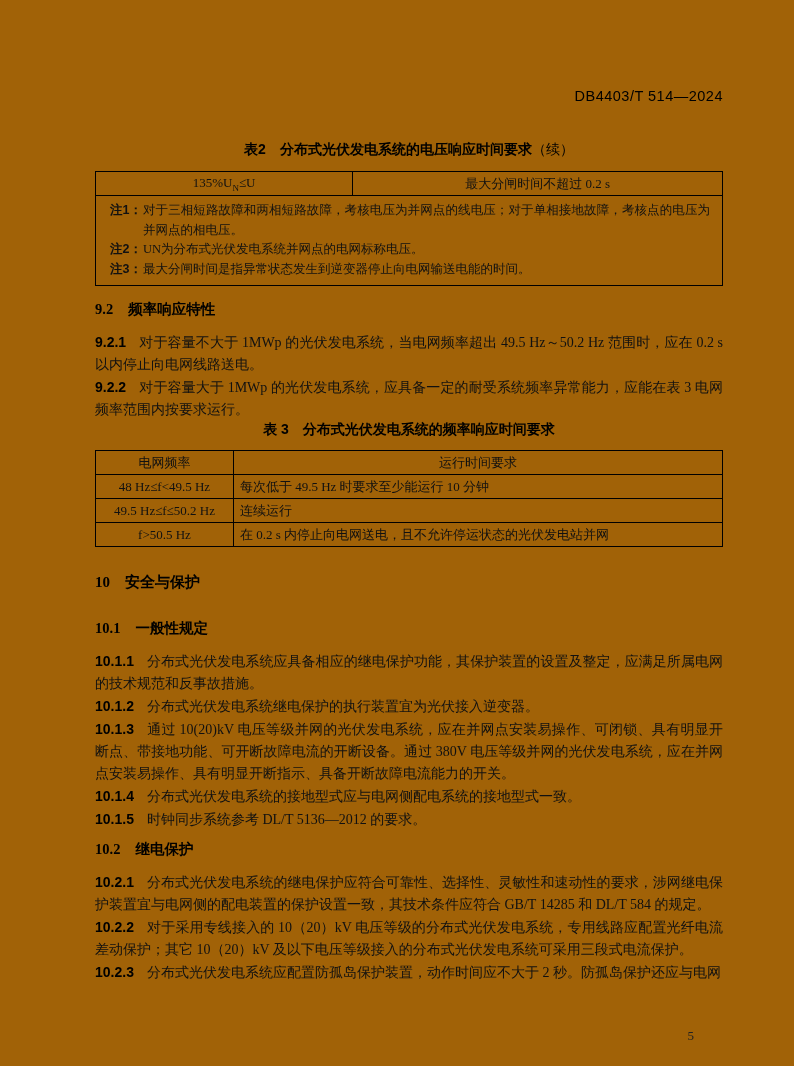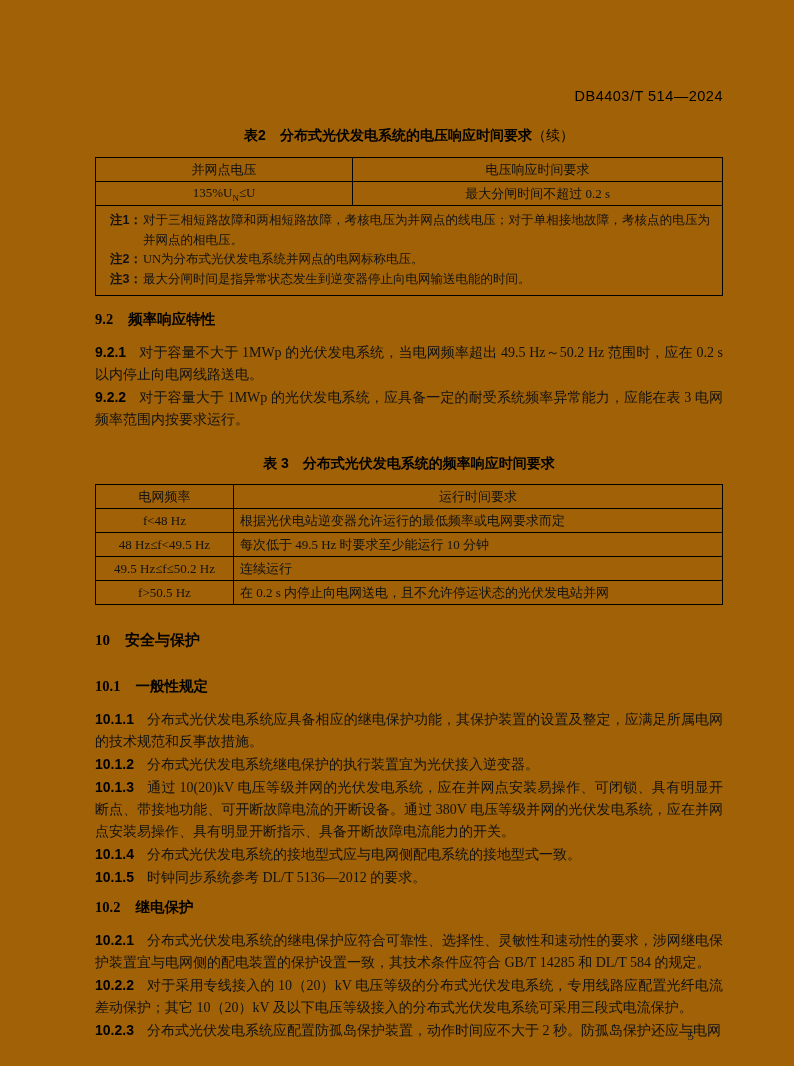--- a/index.html
+++ b/index.html
@@ -22,21 +22,21 @@
     color:#000;
   }
 
   .caption {
     text-align:center;
     font-family:"Liberation Sans", sans-serif;
     font-weight:bold;
     font-size:14px;
     color:#000;
   }
-  .cap2 { margin-top:23px; }
+  .cap2 { margin-top:37px; }
   .cap3 { margin-top:9px; }
   .cap-suffix { font-weight:normal; }
 
   table.t {
     width:100%;
     border-collapse:collapse;
     font-size:13px;
     color:#111;
     border:1.6px solid #000;
   }
@@ -74,21 +74,21 @@
     font-family:Liberation Serif, serif;
     font-weight:bold;
     font-size:14.5px;
     color:#000;
     margin-top:14px;
     margin-bottom:12px;
   }
   .h1 { font-size:15px; }
   .hnum { margin-right:15px; }
   .mt-after-t2 { margin-top:14px; }
-  .mt-after-clauses { margin-top:24px; }
+  .mt-after-clauses { margin-top:0; }
   .mt-sec10 { margin-top:26px; margin-bottom:0; }
   .mt-sec101 { margin-top:27px; margin-bottom:12px; }
   .mt-sec102 { margin-top:9px; margin-bottom:12px; }
 
   .clause {
     font-size:14px;
     line-height:22px;
     text-align:justify;
     text-align-last:left;
     color:#111;
@@ -117,24 +117,20 @@
     <div class="doc-code">DB4403/T 514—2024</div>
 
     <div class="caption cap2"><span>表2　分布式光伏发电系统的电压响应时间要求</span><span class="cap-suffix">（续）</span></div>
 
     <table class="t t2">
       <colgroup>
           <col style="width:41%">
           <col>
         </colgroup>
       <tbody>
-          <tr class="thead-row">
-        <th>并网点电压</th>
-        <th>电压响应时间要求</th>
-      </tr>
       <tr>
         <td class="c"><span>135%U</span><sub class="vsub">N</sub><span>≤U</span></td>
         <td class="c">最大分闸时间不超过 0.2 s</td>
       </tr>
       <tr>
         <td colspan="2" class="notes-cell">
           <div class="note">
             <span class="note-label">注1：</span>
             <span class="note-text">对于三相短路故障和两相短路故障，考核电压为并网点的线电压；对于单相接地故障，考核点的电压为并网点的相电压。</span>
           </div>
@@ -162,24 +158,20 @@
       <colgroup>
           <col style="width:22%">
           <col>
         </colgroup>
       <tbody>
           <tr class="thead-row">
         <th>电网频率</th>
         <th>运行时间要求</th>
       </tr>
       <tr>
-        <td class="freq">f&lt;48 Hz</td>
-        <td class="req">根据光伏电站逆变器允许运行的最低频率或电网要求而定</td>
-      </tr>
-      <tr>
         <td class="freq">48 Hz≤f&lt;49.5 Hz</td>
         <td class="req">每次低于 49.5 Hz 时要求至少能运行 10 分钟</td>
       </tr>
       <tr>
         <td class="freq">49.5 Hz≤f≤50.2 Hz</td>
         <td class="req">连续运行</td>
       </tr>
       <tr>
         <td class="freq">f&gt;50.5 Hz</td>
         <td class="req">在 0.2 s 内停止向电网送电，且不允许停运状态的光伏发电站并网</td>

